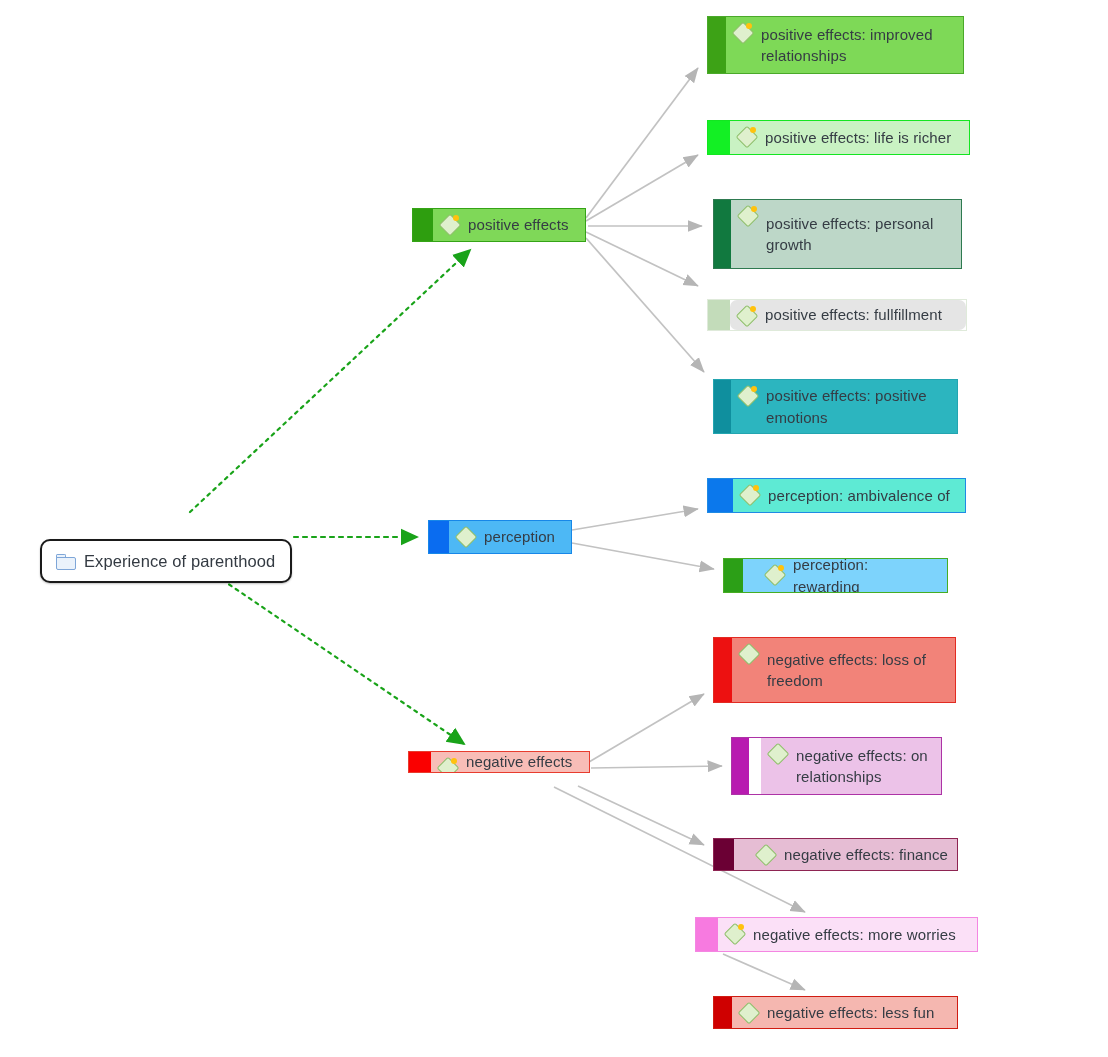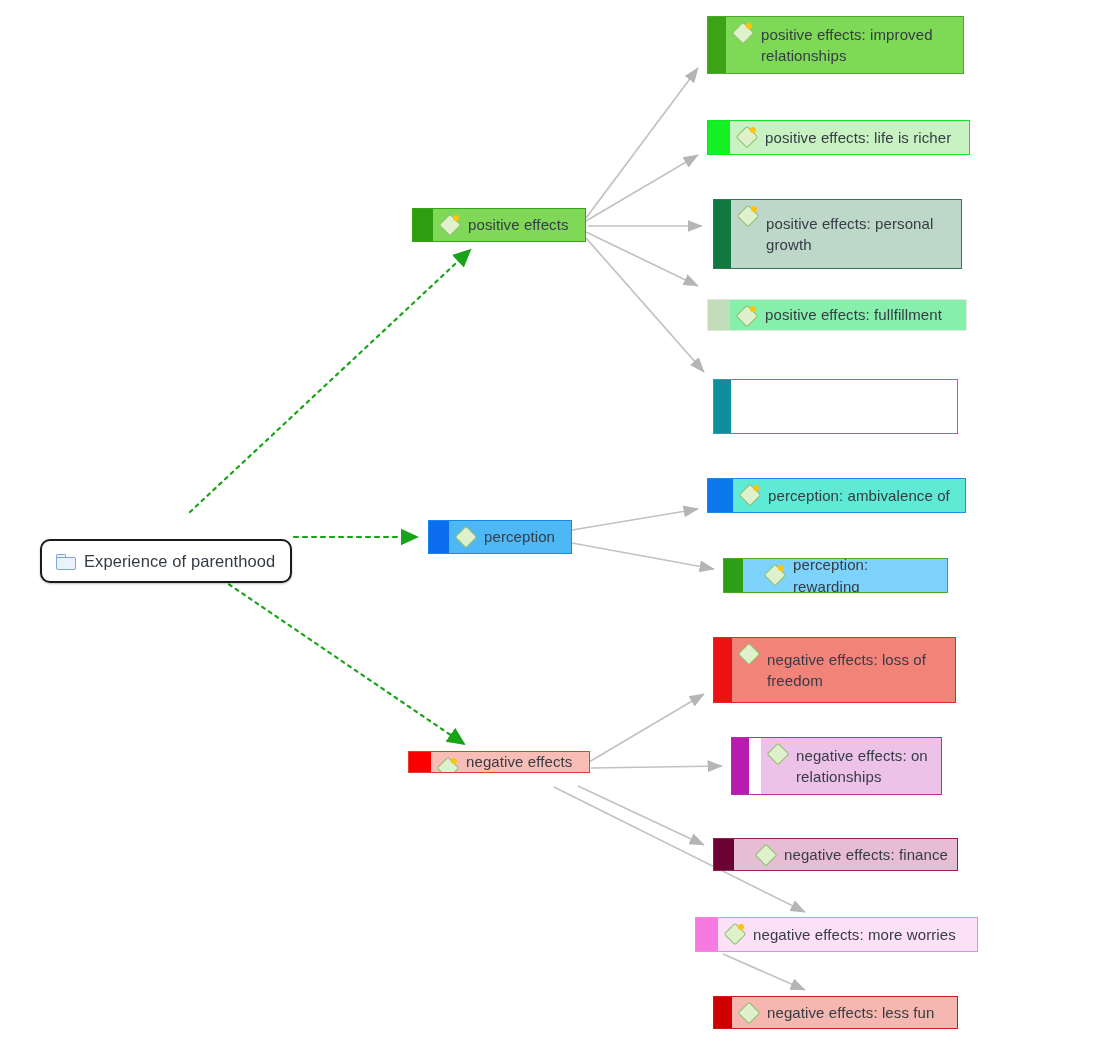--- a/index.html
+++ b/index.html
@@ -173,30 +173,37 @@
         <div class="body" style="background: rgb(189, 215, 200);">
           <span class="marker">
             <span class="dia"></span>
             <span class="dot"></span>
           </span>
           <span class="txt">positive effects: personal growth</span>
         </div>
       </div>
       <div class="node" style="left: 707px; top: 299px; width: 260px; height: 32px; border: 1.5px solid rgb(223, 234, 218);">
         <div class="bar" style="width: 22px; background: rgb(195, 220, 186);"></div>
-        <div class="body" style="background: #86efac;">
+        <div class="body" style="background: #e5e5e5; border-radius: 7px;">
           <span class="marker">
             <span class="dia"></span>
             <span class="dot"></span>
           </span>
           <span class="txt">positive effects: fullfillment</span>
         </div>
       </div>
       <div class="node" style="left: 713px; top: 379px; width: 245px; height: 55px; border: 1.5px solid rgb(35, 165, 176);">
         <div class="bar" style="width: 17px; background: rgb(15, 143, 158);"></div>
+        <div class="body" style="background: rgb(44, 181, 191);">
+          <span class="marker">
+            <span class="dia"></span>
+            <span class="dot"></span>
+          </span>
+          <span class="txt">positive effects: positive emotions</span>
+        </div>
       </div>
       <div class="node" style="left: 428px; top: 520px; width: 144px; height: 34px; border: 1.5px solid rgb(23, 135, 232);">
         <div class="bar" style="width: 20px; background: rgb(10, 108, 240);"></div>
         <div class="body" style="background: rgb(77, 184, 245);">
           <span class="marker nodot">
             <span class="dia"></span>
           </span>
           <span class="txt">perception</span>
         </div>
       </div>

